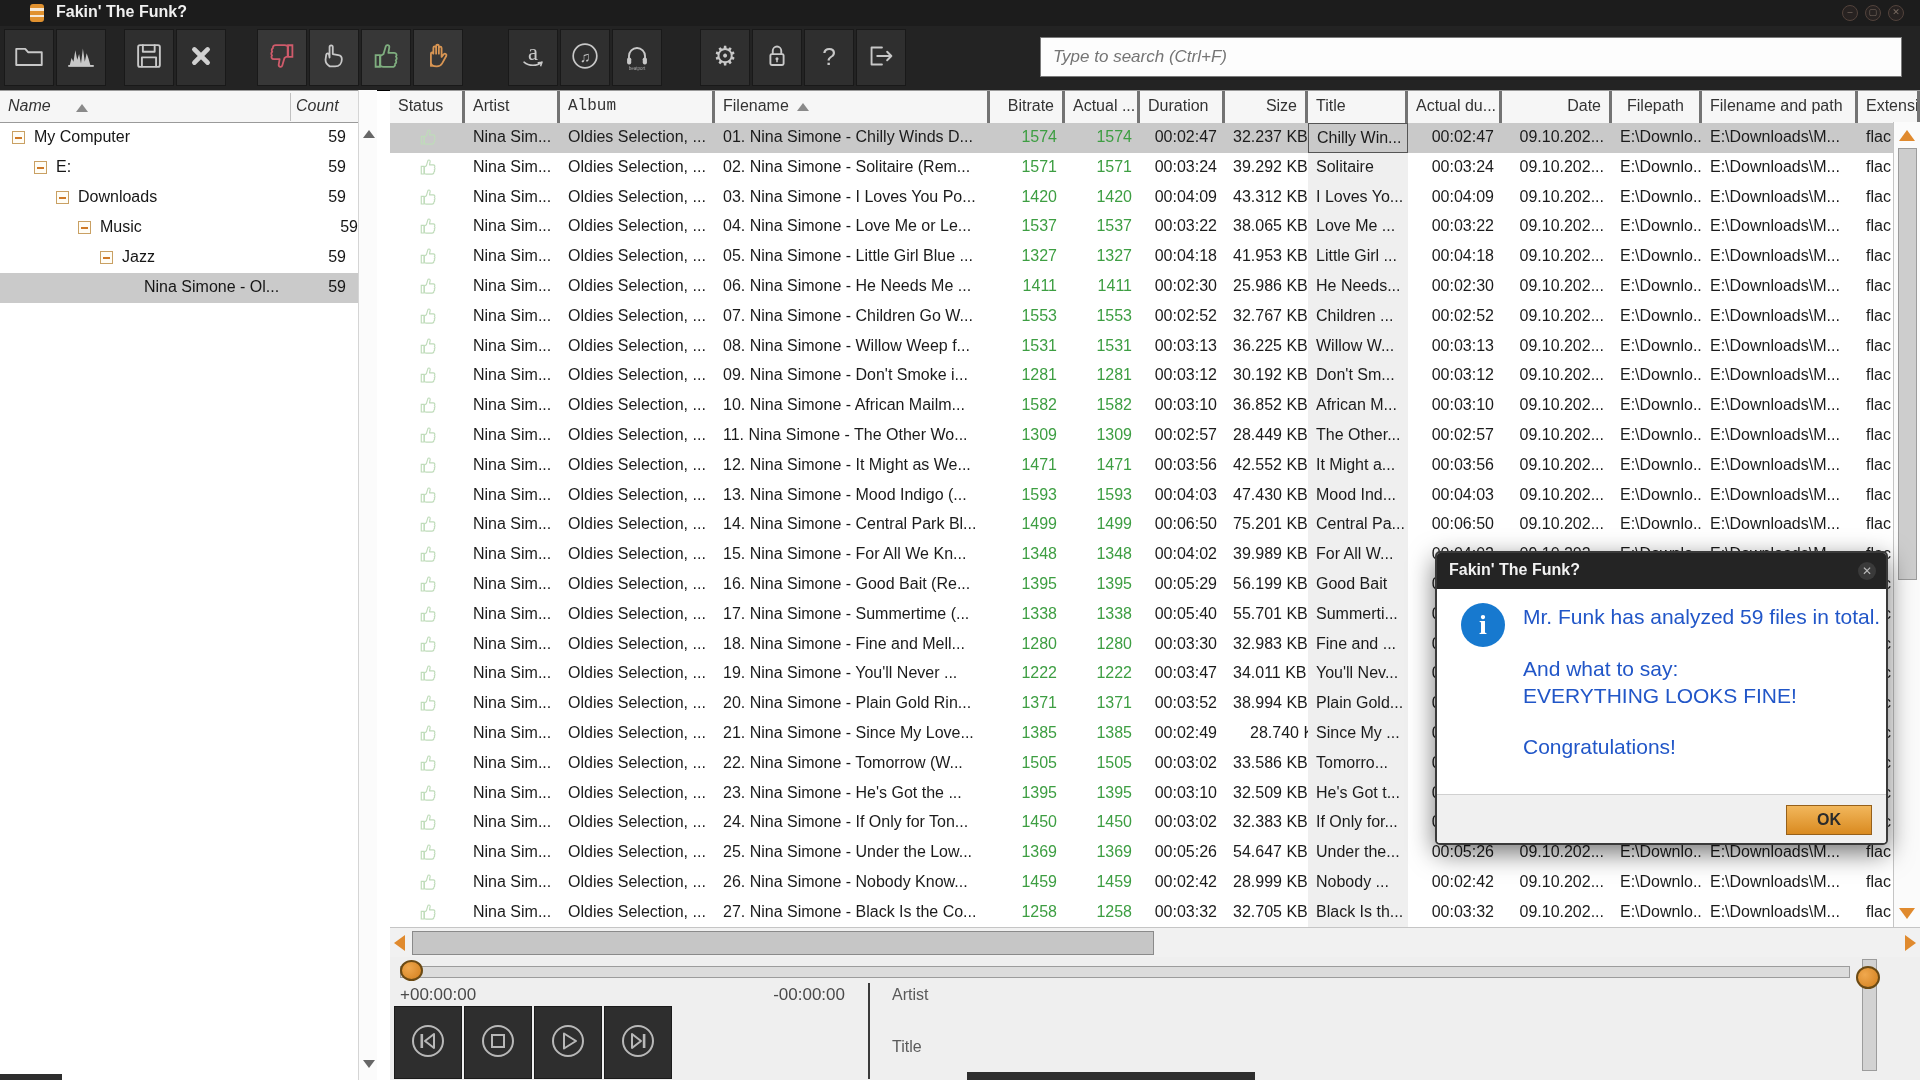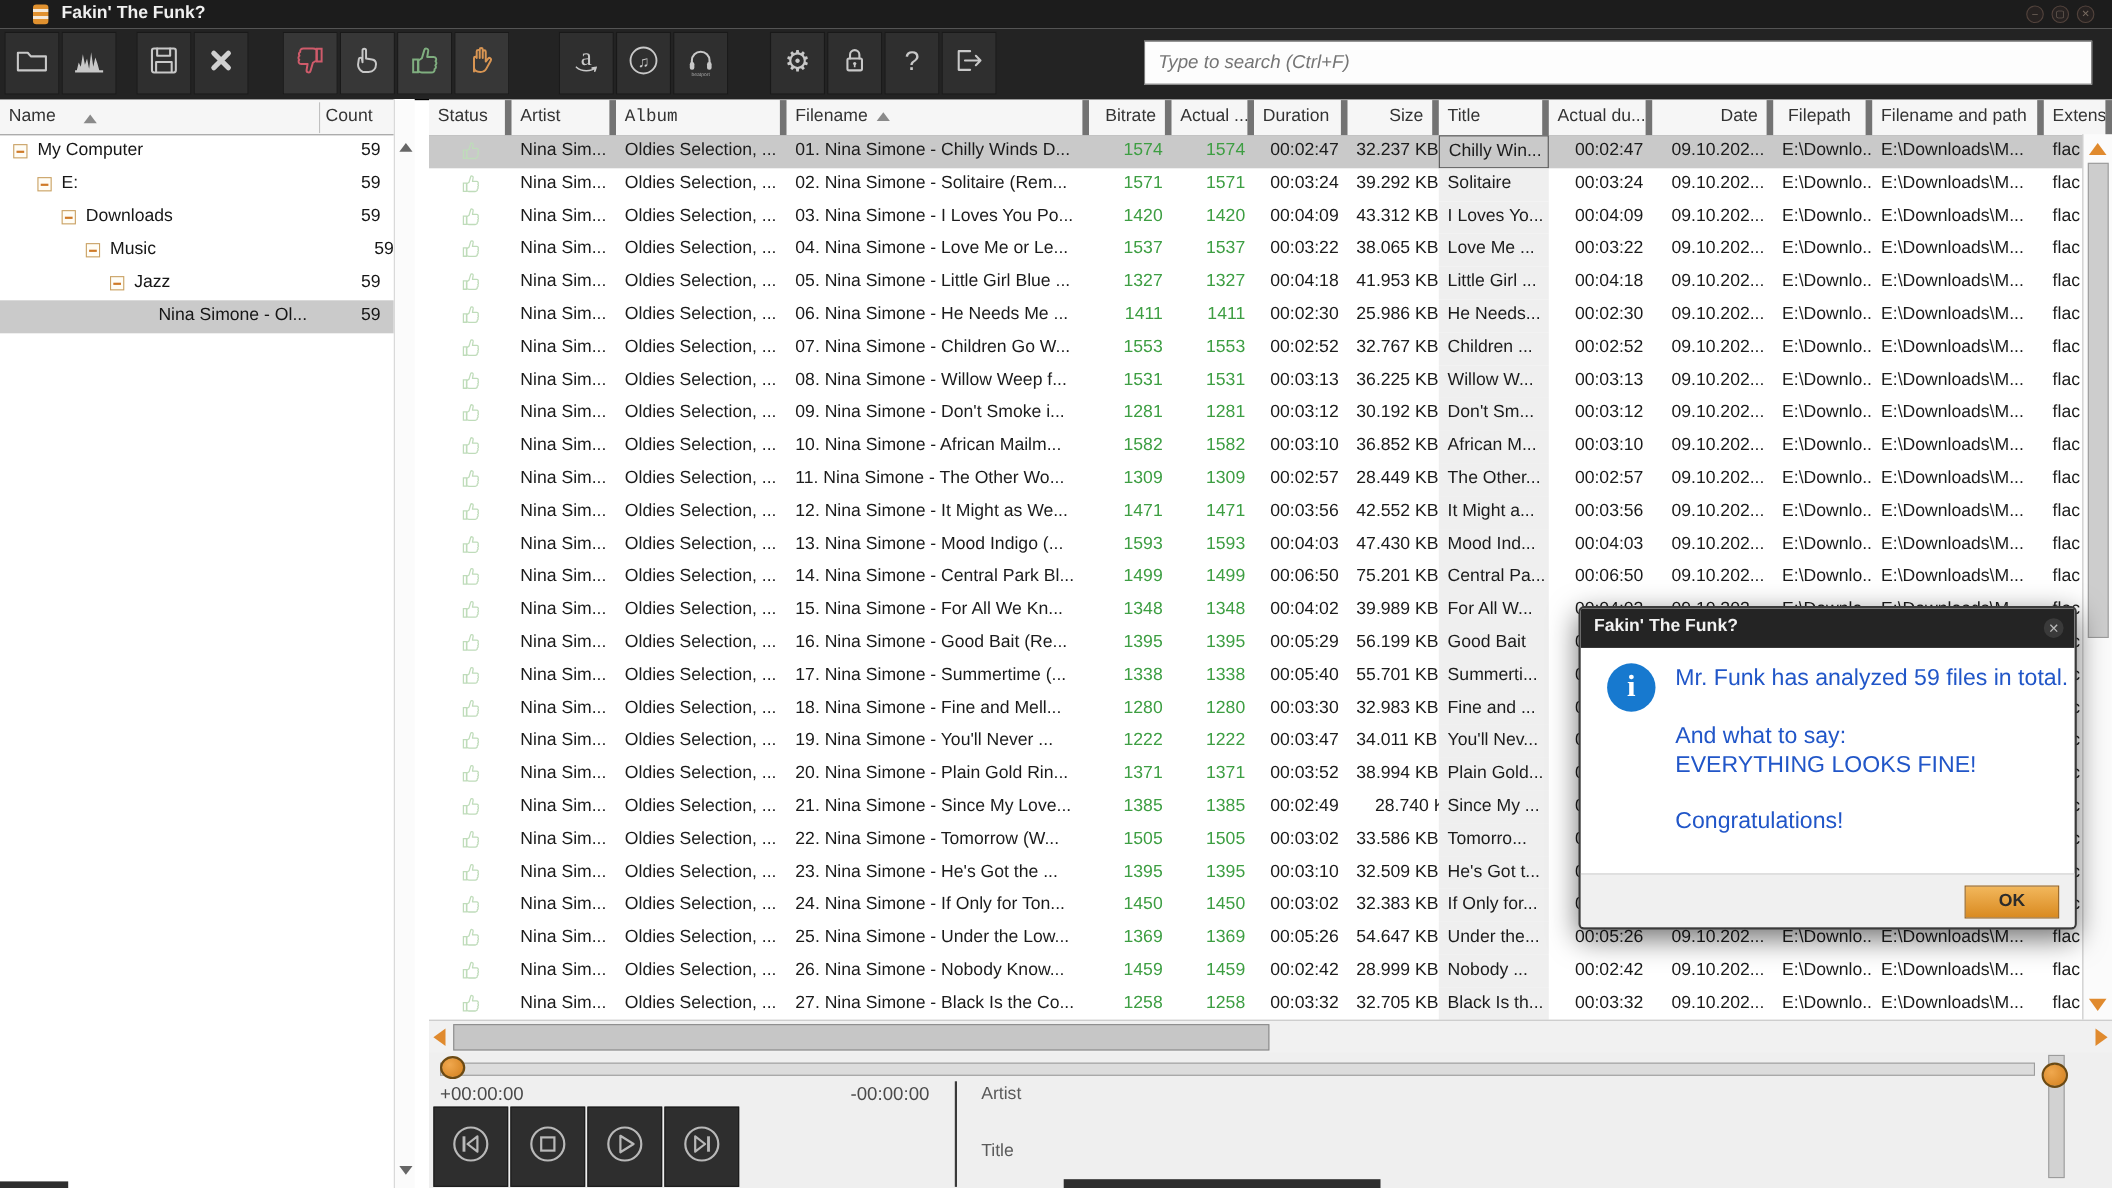--- a/index.html
+++ b/index.html
@@ -17,37 +17,37 @@
   .toolbar{position:absolute;left:0;top:26px;width:1920px;height:64px;background:#232323;border-bottom:1px solid #000;}
   .tbtn{position:absolute;top:3px;width:50px;height:57px;background:#2f2f2f;border:1px solid #191919;
         display:flex;align-items:center;justify-content:center;box-sizing:border-box;}
   .tbtn.hl{background:#373737;}
   .searchbox{position:absolute;left:1040px;top:11px;width:862px;height:40px;background:#fdfdfd;
              border:1px solid #7a7a7a;box-sizing:border-box;font-style:italic;font-size:17px;color:#3c3c3c;
              padding:0 12px;font-family:"Liberation Sans",sans-serif;}
   
   .tree{position:absolute;left:0;top:90px;width:358px;height:990px;background:#fff;border-top:1px solid #9a9a9a;}
   .tree-header{position:absolute;left:0;top:0;width:358px;height:32px;background:#f6f6f6;
-               border-bottom:1px solid #9a9a9a;box-sizing:border-box;color:#333;font-size:16px;}
+               border-bottom:1px solid #9a9a9a;box-sizing:border-box;color:#333;font-size:16px;font-style:italic;}
   .tree-header .cap{position:absolute;top:6px;}
   .tree-hdr-div{position:absolute;left:290px;top:2px;width:1px;height:28px;background:#c0c0c0;}
   .trow{position:absolute;left:0;width:358px;height:30px;font-size:16px;color:#161616;}
   .trow.sel{background:#cacaca;}
   .expander{position:absolute;top:8px;width:13px;height:13px;background:#fffdf6;border:1px solid #c9a063;
             box-sizing:border-box;}
   .expander i{position:absolute;left:2px;top:4.5px;width:7px;height:2px;background:#cf7a28;}
   .tlabel{position:absolute;top:5px;white-space:nowrap;}
   .tcount{position:absolute;right:12px;top:5px;}
   .tree-vscroll{position:absolute;left:358px;top:90px;width:19px;height:990px;background:#fbfbfb;
                 border-left:1px solid #d5d5d5;box-sizing:border-box;}
   
   .table-area{position:absolute;left:390px;top:90px;width:1530px;height:837px;background:#fff;
               border-top:1px solid #9a9a9a;overflow:hidden;}
   .thead{position:absolute;left:0;top:0;height:32px;width:1600px;background:#f6f6f6;border-bottom:1px solid #9a9a9a;}
-  .th{position:absolute;top:0;height:32px;box-sizing:border-box;border-right:6px solid #737373;
+  .th{position:absolute;top:0;height:32px;box-sizing:border-box;border-right:3px solid #737373;
       font-size:16px;color:#333;padding:6px 8px 0 8px;overflow:hidden;white-space:nowrap;}
   .tr{position:absolute;left:0;width:1600px;height:29.8px;}
   .tr.sel{background:#c9c9c9;}
   .td{position:absolute;top:0;height:29.8px;box-sizing:border-box;font-size:16px;color:#1b1b1b;
       padding:5px 8px 0 8px;overflow:hidden;white-space:nowrap;}
   .td.green{color:#3d9e42;}
   .td.titlebg{background:#efefef;}
   .tr.sel .td.titlebg{background:#c9c9c9;border:1px solid #555;}
   .sortarrow{display:inline-block;width:0;height:0;border-left:6px solid transparent;
              border-right:6px solid transparent;border-bottom:8px solid #8a8a8a;margin-left:8px;}

